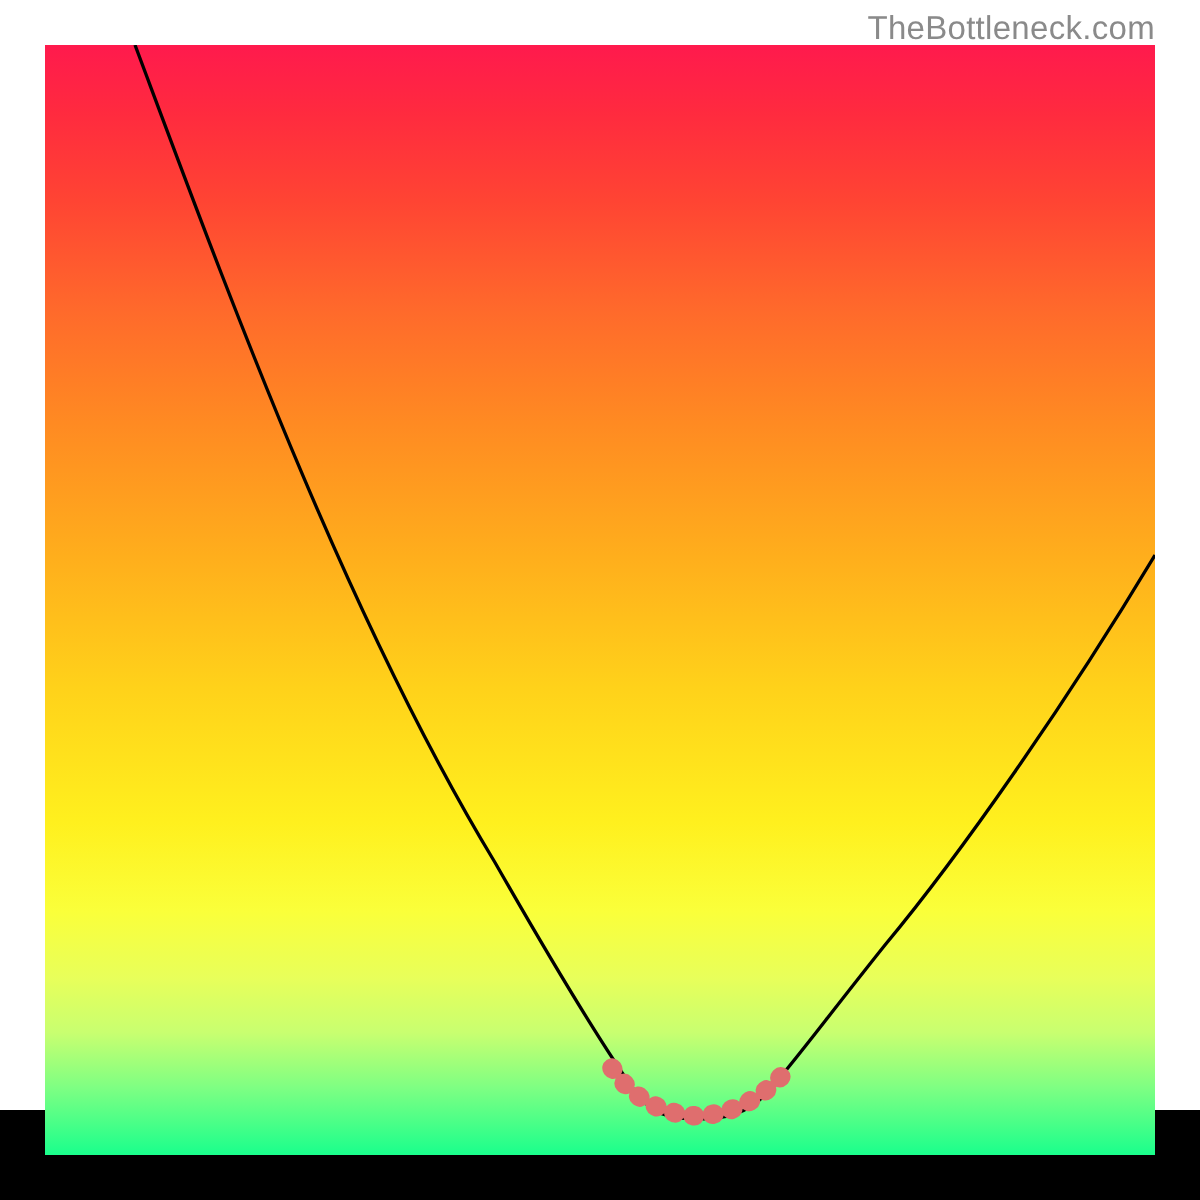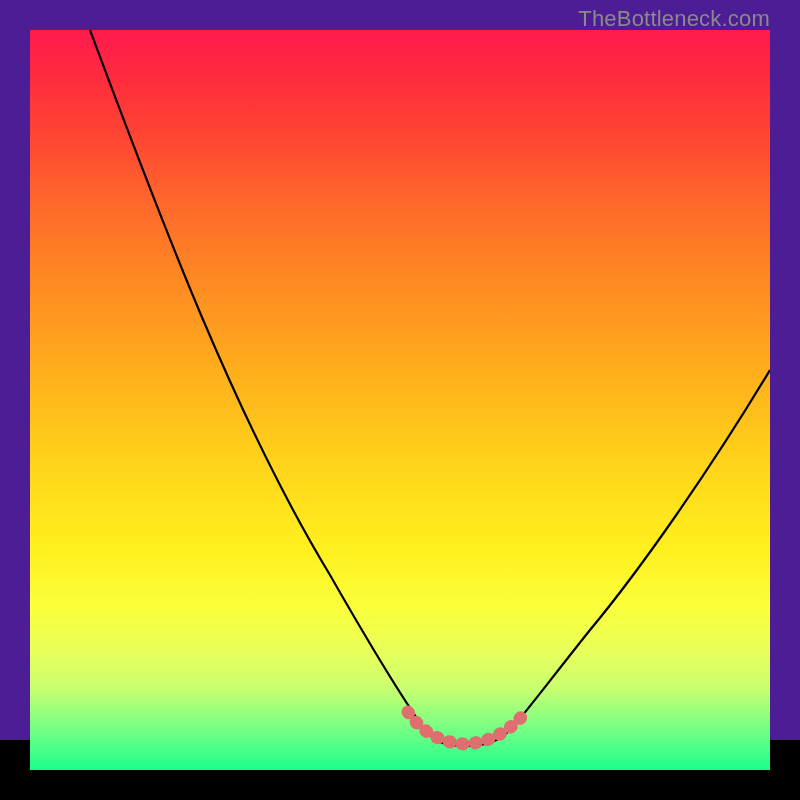--- a/index.html
+++ b/index.html
@@ -10,21 +10,21 @@
     background: #000;
     position: relative;
     font-family: Arial, Helvetica, sans-serif;
   }
   .frame {
     position: absolute;
     top: 0;
     left: 0;
     width: 800px;
     height: 740px;
-    background: #4c1d95;
+    background: #ffffff;
   }
   .plot {
     position: absolute;
     top: 30px;
     left: 30px;
     width: 740px;
     height: 740px;
     overflow: hidden;
   }
   .gradient {

